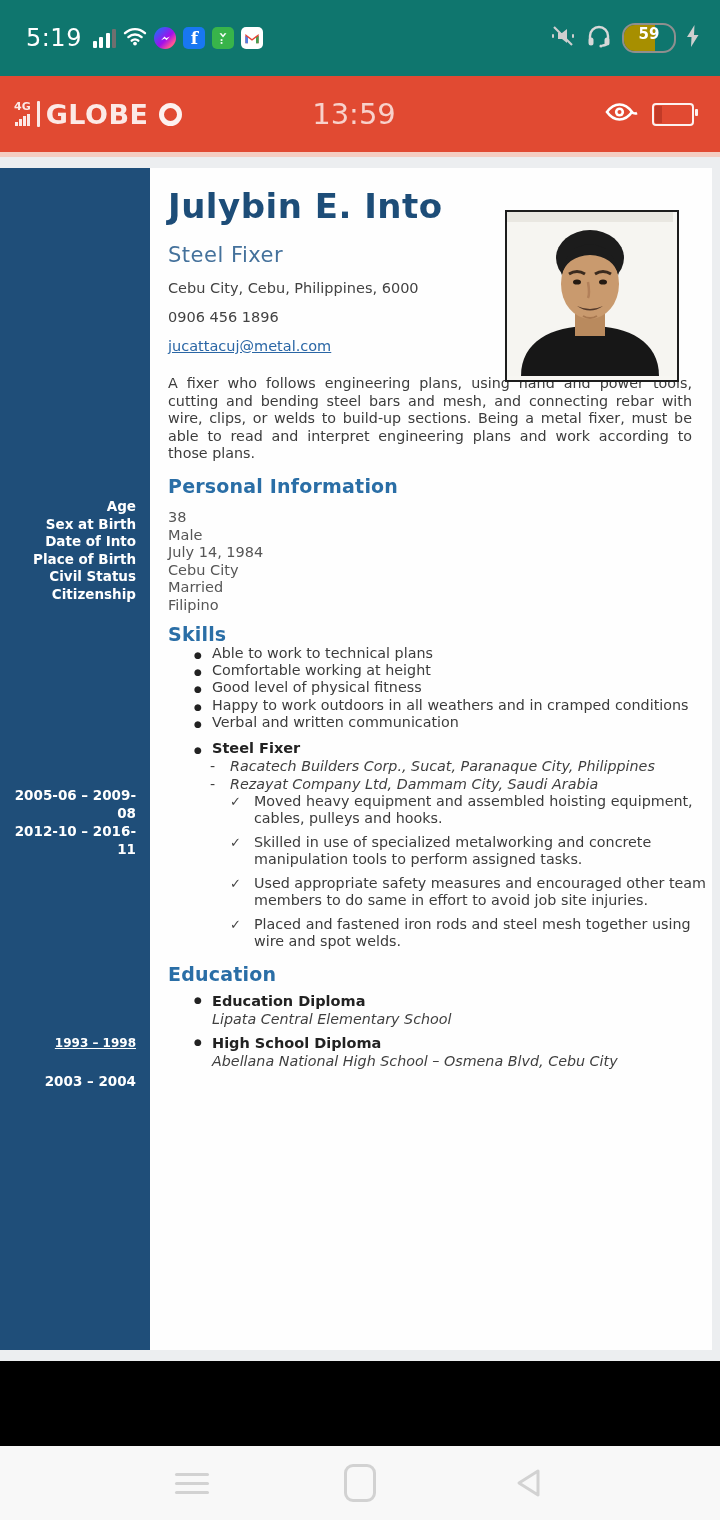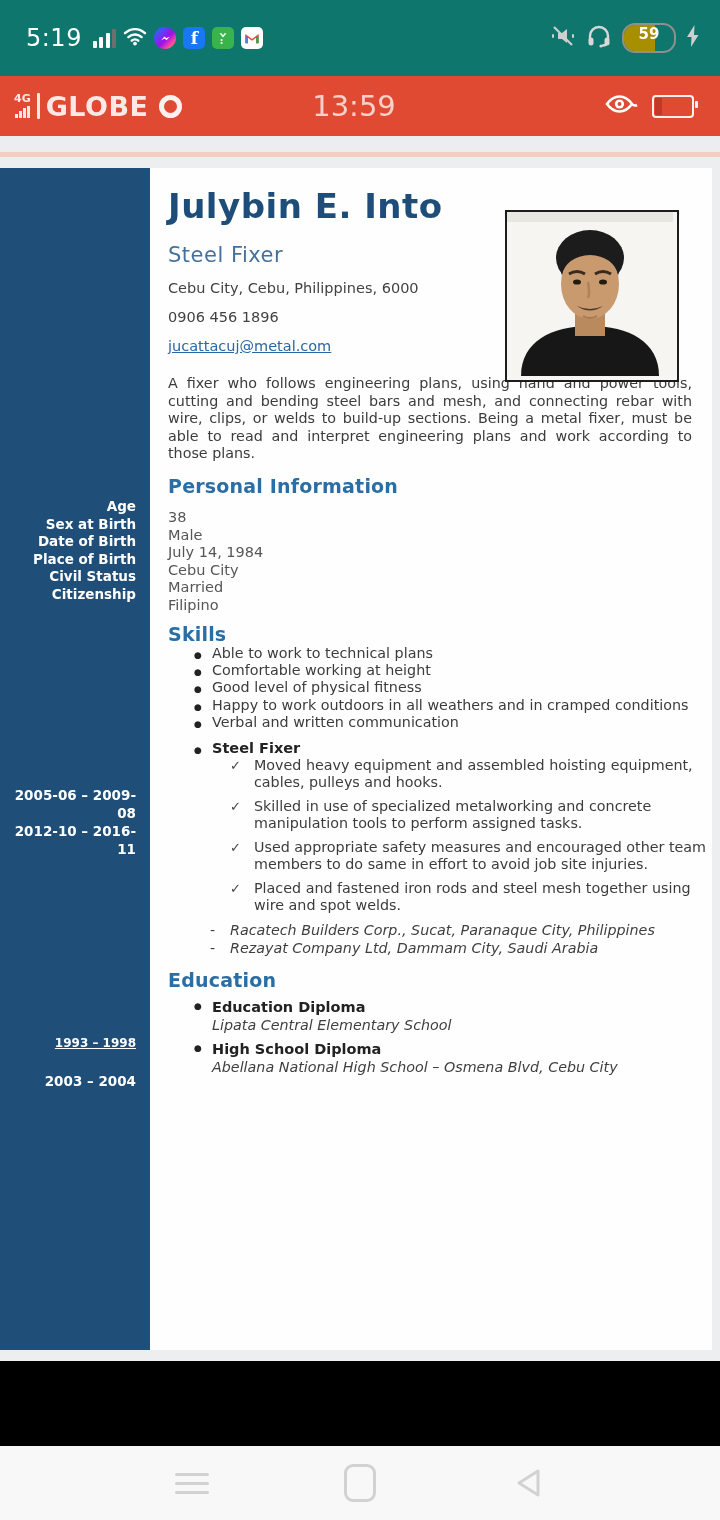--- a/index.html
+++ b/index.html
@@ -17,21 +17,21 @@
   .ico-msgr{border-radius:50%;background:linear-gradient(135deg,#0a7cff 0%,#a10eeb 55%,#ff5297 80%,#ff6c5c 100%);}
   .ico-fb{background:#1877f2;color:#fff;font-weight:700;font-size:17px;font-family:"DejaVu Serif",serif;}
   .ico-green{background:#38b44a;color:#fff;font-weight:700;font-size:13px;flex-direction:column;line-height:6px;}
   .ico-gmail{background:#fff;}
   .sb-right{position:absolute;right:20px;top:0;height:76px;display:flex;align-items:center;gap:10px;}
   .batt-pill{position:relative;width:50px;height:26px;border:2px solid #8f8f8f;border-radius:13px;display:flex;overflow:hidden;}
   .batt-fill{position:absolute;left:0;top:0;bottom:0;width:62%;background:#a78f00;}
   .batt-txt{position:relative;width:100%;text-align:center;color:#fff;font-size:15px;font-weight:700;}
 
   
-  .carrier-bar{position:absolute;left:0;top:76px;width:720px;height:60px;background:#e14a32;display:flex;align-items:center;color:rgba(255,255,255,.88);}
+  .carrier-bar{position:absolute;left:0;top:76px;width:720px;height:76px;background:#e14a32;display:flex;align-items:center;color:rgba(255,255,255,.88);}
   .cb-left{display:flex;align-items:center;margin-left:14px;gap:6px;}
   .cb-net{display:flex;flex-direction:column;align-items:center;line-height:10px;}
   .cb-net .nettxt{font-size:11px;font-weight:700;}
   .mini-bars{display:flex;align-items:flex-end;gap:1.5px;height:12px;margin-top:2px;}
   .mini-bars span{width:2.5px;background:rgba(255,255,255,.88);display:block;}
   .mini-bars .b1{height:4px}.mini-bars .b2{height:7px}.mini-bars .b3{height:10px}.mini-bars .b4{height:12px}
   .cb-divider{width:3px;height:26px;background:rgba(255,255,255,.88);border-radius:1px;}
   .cb-carrier{font-size:27px;font-weight:600;letter-spacing:.5px;}
   .cb-logo{width:23px;height:23px;border:5px solid rgba(255,255,255,.92);border-radius:50%;box-sizing:border-box;margin-left:4px;}
   .cb-time{position:absolute;left:0;right:12px;text-align:center;font-size:29px;color:rgba(255,255,255,.75);}
@@ -206,21 +206,21 @@
   </div>
   <div class="strip-pink"></div>
   <div class="strip-gray-top"></div>
 
   <div class="page">
     <div class="side-rail"></div>
 
     <div class="side-labels pi-labels">
       <div>Age</div>
       <div>Sex at Birth</div>
-      <div>Date of Birth</div>
+      <div>Date of Into</div>
       <div>Place of Birth</div>
       <div>Civil Status</div>
       <div>Citizenship</div>
     </div>
     <div class="side-labels wh-dates">
       <div>2005-06 – 2009-08</div>
       <div>2012-10 – 2016-11</div>
     </div>
     <div class="side-labels edu-date1">1993 – 1998</div>
     <div class="side-labels edu-date2">2003 – 2004</div>
@@ -266,29 +266,29 @@
       <h2 class="sec" style="margin-top:8px;">Skills</h2>
       <ul class="plain skills-list">
         <li>Able to work to technical plans</li>
         <li>Comfortable working at height</li>
         <li>Good level of physical fitness</li>
         <li>Happy to work outdoors in all weathers and in cramped conditions</li>
         <li>Verbal and written communication</li>
       </ul>
 
       <div class="job-line">Steel Fixer</div>
+      <ul class="plain company-list">
+        <li>Racatech Builders Corp., Sucat, Paranaque City, Philippines</li>
+        <li>Rezayat Company Ltd, Dammam City, Saudi Arabia</li>
+      </ul>
       <ul class="plain ach-list">
         <li>Moved heavy equipment and assembled hoisting equipment, cables, pulleys and hooks.</li>
         <li>Skilled in use of specialized metalworking and concrete manipulation tools to perform assigned tasks.</li>
         <li>Used appropriate safety measures and encouraged other team members to do same in effort to avoid job site injuries.</li>
         <li>Placed and fastened iron rods and steel mesh together using wire and spot welds.</li>
-      </ul>
-      <ul class="plain company-list">
-        <li>Racatech Builders Corp., Sucat, Paranaque City, Philippines</li>
-        <li>Rezayat Company Ltd, Dammam City, Saudi Arabia</li>
       </ul>
 
       <h2 class="sec edu-sec">Education</h2>
       <div class="edu-item">
         <div class="edu-degree">Education Diploma</div>
         <div class="edu-school">Lipata Central Elementary School</div>
       </div>
       <div class="edu-item" style="margin-top:6px;">
         <div class="edu-degree">High School Diploma</div>
         <div class="edu-school">Abellana National High School – Osmena Blvd, Cebu City</div>

